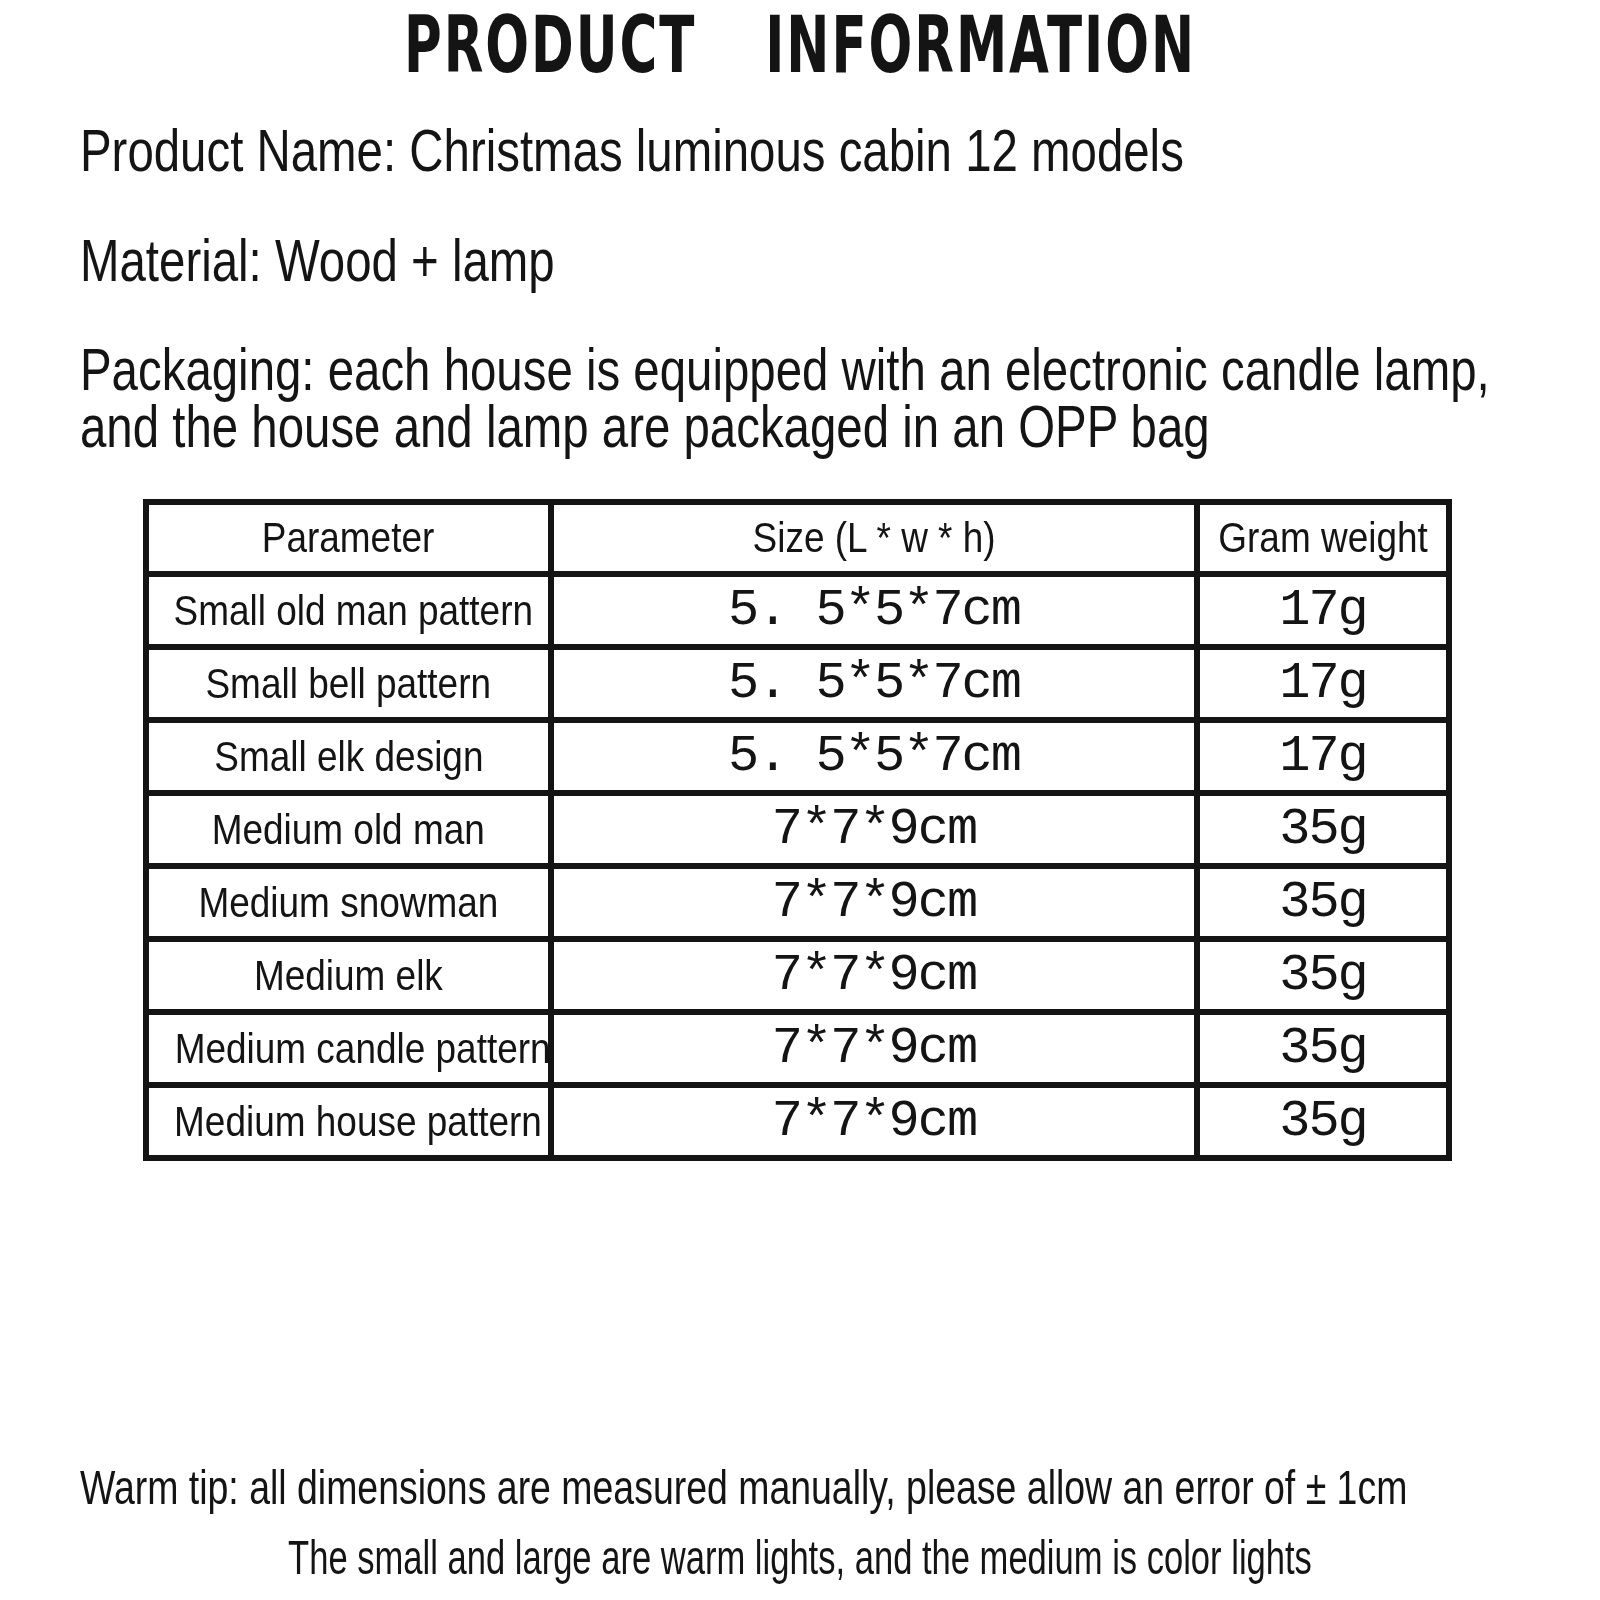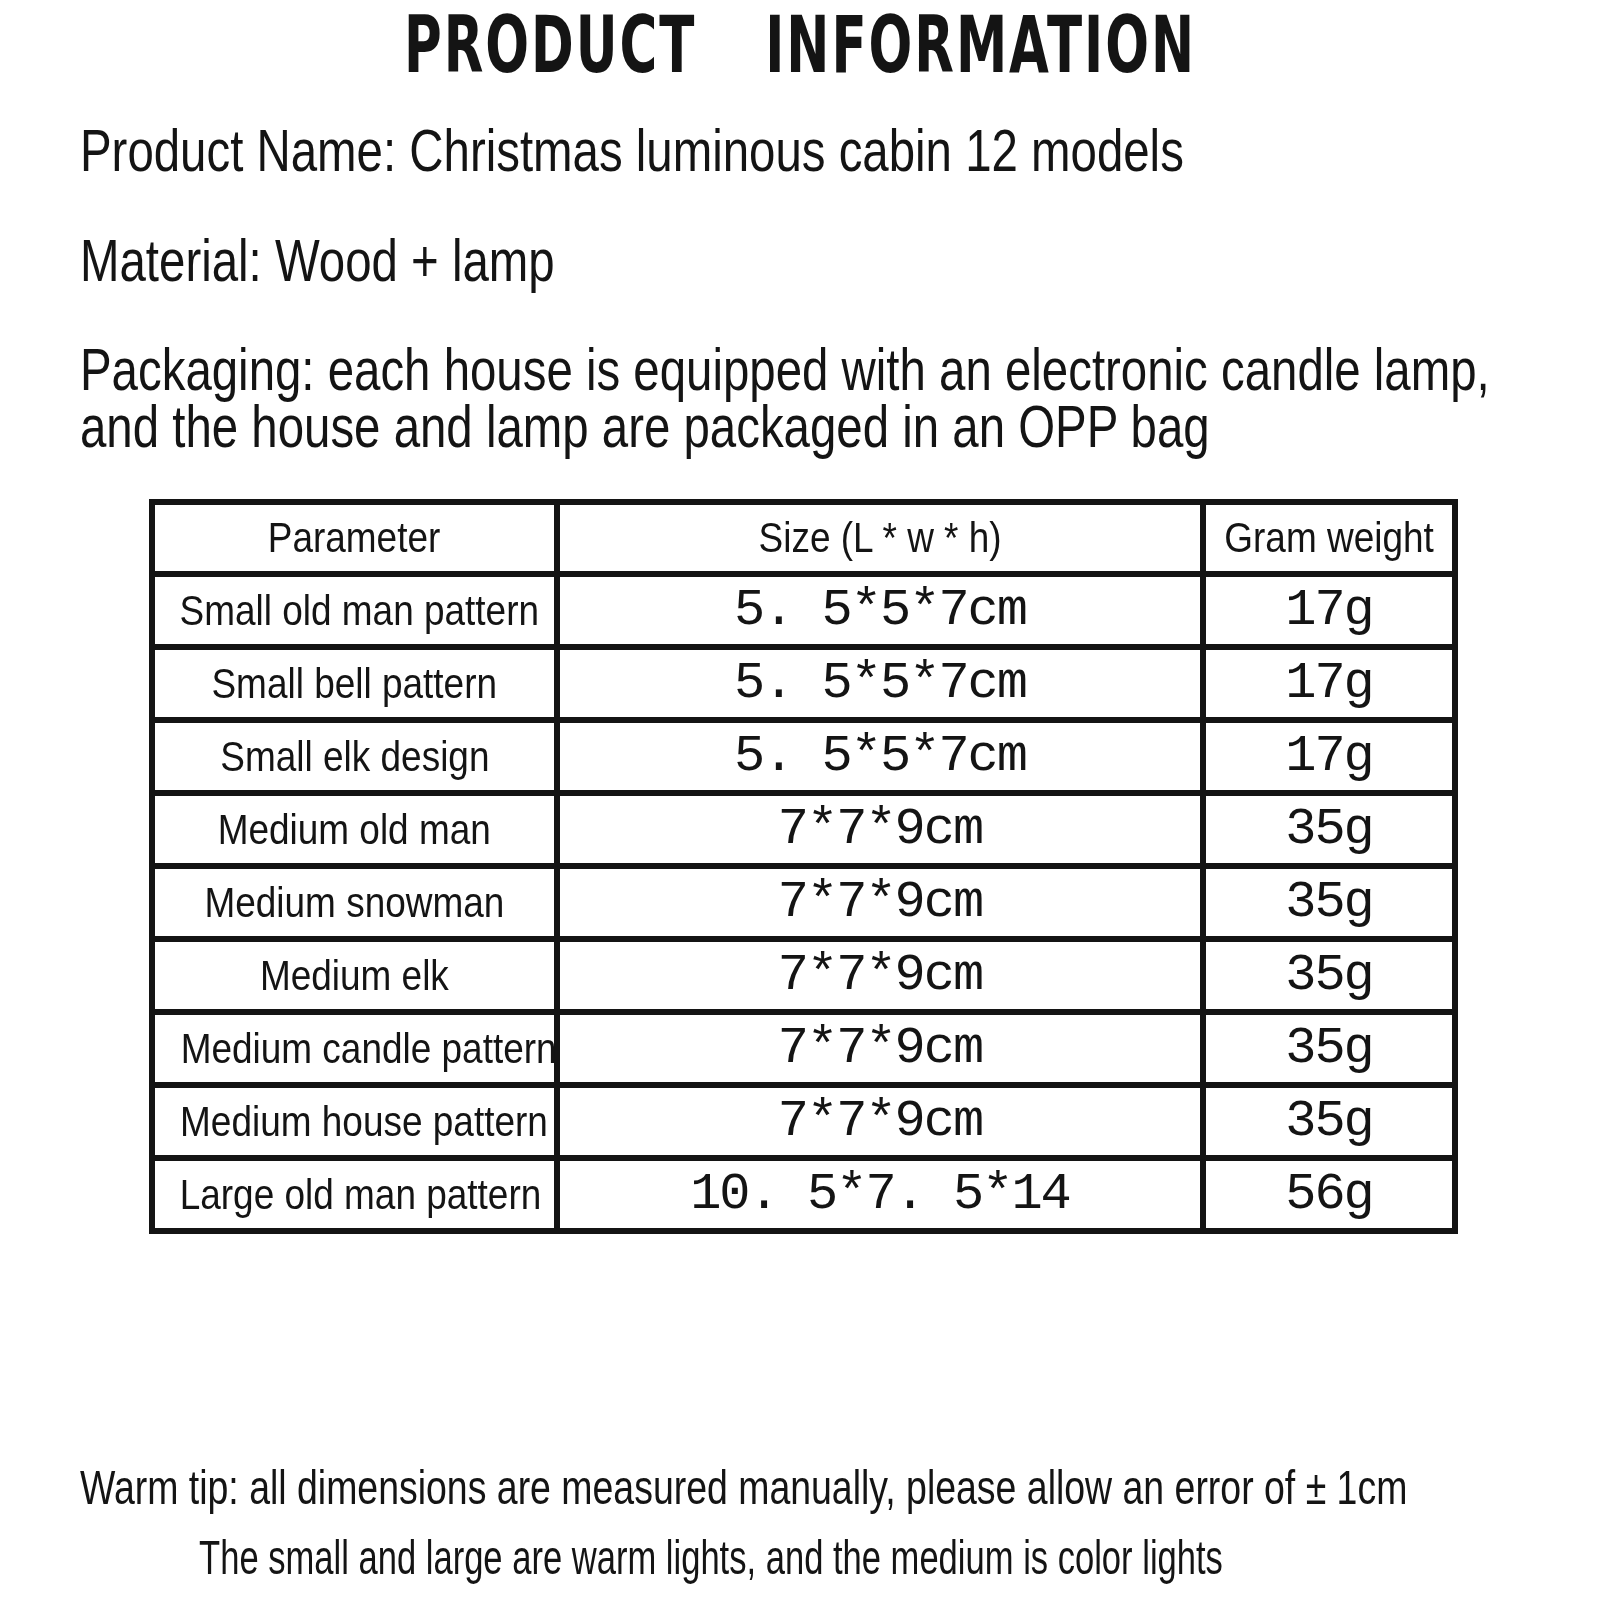--- a/index.html
+++ b/index.html
@@ -36,21 +36,21 @@
     white-space: nowrap;
     transform: scaleX(0.79);
     transform-origin: 0 0;
   }
   .p1 { top: 122px; }
   .p2 { top: 232px; }
   .p3 { top: 341px; }
 
   table.spec {
     position: absolute;
-    left: 149px; top: 499px;
+    left: 143px; top: 499px;
     width: 1303px;
     border-collapse: collapse;
     table-layout: fixed;
   }
   .spec th, .spec td {
     border: 6px solid #141414;
     padding: 0;
     text-align: center;
     vertical-align: middle;
     overflow: visible;
@@ -80,21 +80,21 @@
     font-size: 48px;
     line-height: 52px;
     white-space: nowrap;
   }
   .f1 { left: 80px; top: 1462px; }
   .f1 span {
     display: inline-block;
     transform: scaleX(0.78);
     transform-origin: 0 50%;
   }
-  .f2 { left: 0; top: 1532px; width: 1600px; }
+  .f2 { left: 0; top: 1532px; width: 1600px; text-align: center; }
   .f2 span {
     display: inline-block;
     transform: scaleX(0.72);
     transform-origin: 50% 50%;
   }
 </style>
 </head>
 <body>
 
 <div>
@@ -157,25 +157,20 @@
       <tr>
         <td><span class="cond">Medium candle pattern</span></td>
         <td class="mono">7*7*9cm</td>
         <td class="mono">35g</td>
       </tr>
       <tr>
         <td><span class="cond">Medium house pattern</span></td>
         <td class="mono">7*7*9cm</td>
         <td class="mono">35g</td>
       </tr>
-      <tr>
-        <td><span class="cond">Large old man pattern</span></td>
-        <td class="mono">10. 5*7. 5*14</td>
-        <td class="mono">56g</td>
-      </tr>
     </tbody>
   </table>
 
   <div class="foot f1">
     <span>Warm tip: all dimensions are measured manually, please allow an error of ± 1cm</span>
   </div>
   <div class="foot f2">
     <span>The small and large are warm lights, and the medium is color lights</span>
   </div>
 

